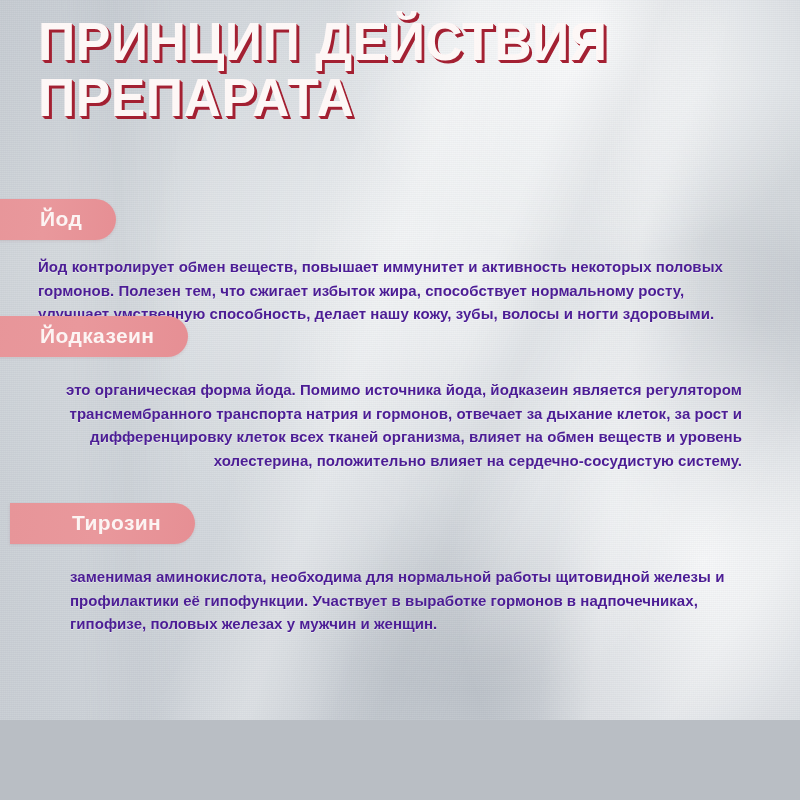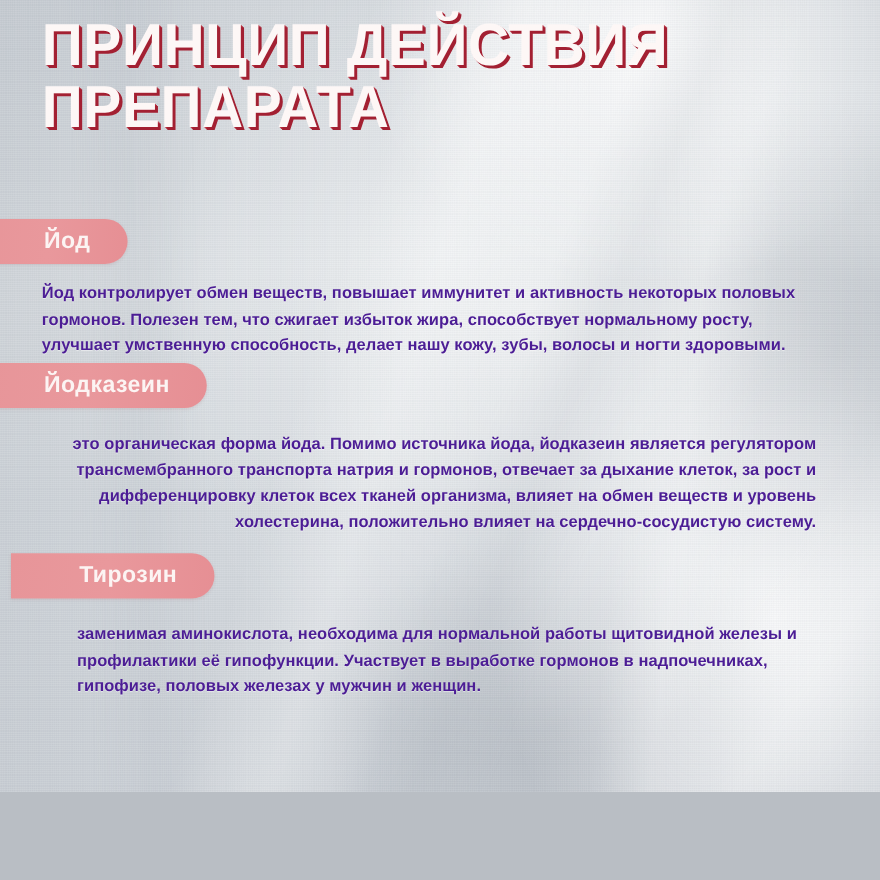--- a/index.html
+++ b/index.html
@@ -136,21 +136,21 @@
     line-height: 23.6px;
     font-weight: 600;
     letter-spacing: 0.05px;
     text-shadow: 0 1px 0 rgba(255,255,255,0.45);
   }
 
   
   #sec-0 { top: 151px; margin-top: 48px; }
   #sec-0 .body-text { margin-top: 15px; }
 
-  #sec-1 { top: 330px; }
+  #sec-1 { top: 316px; }
   #sec-1 .body-text { margin-top: 21px; text-align: right; }
 
   #sec-2 { top: 503px; padding-left: 32px; }
   #sec-2 .body-text { margin-top: 21px; }
 
   #sec-3 { top: 657px; }
   #sec-3 .body-text { margin-top: 22px; }
 </style>
 </head>
 <body>

